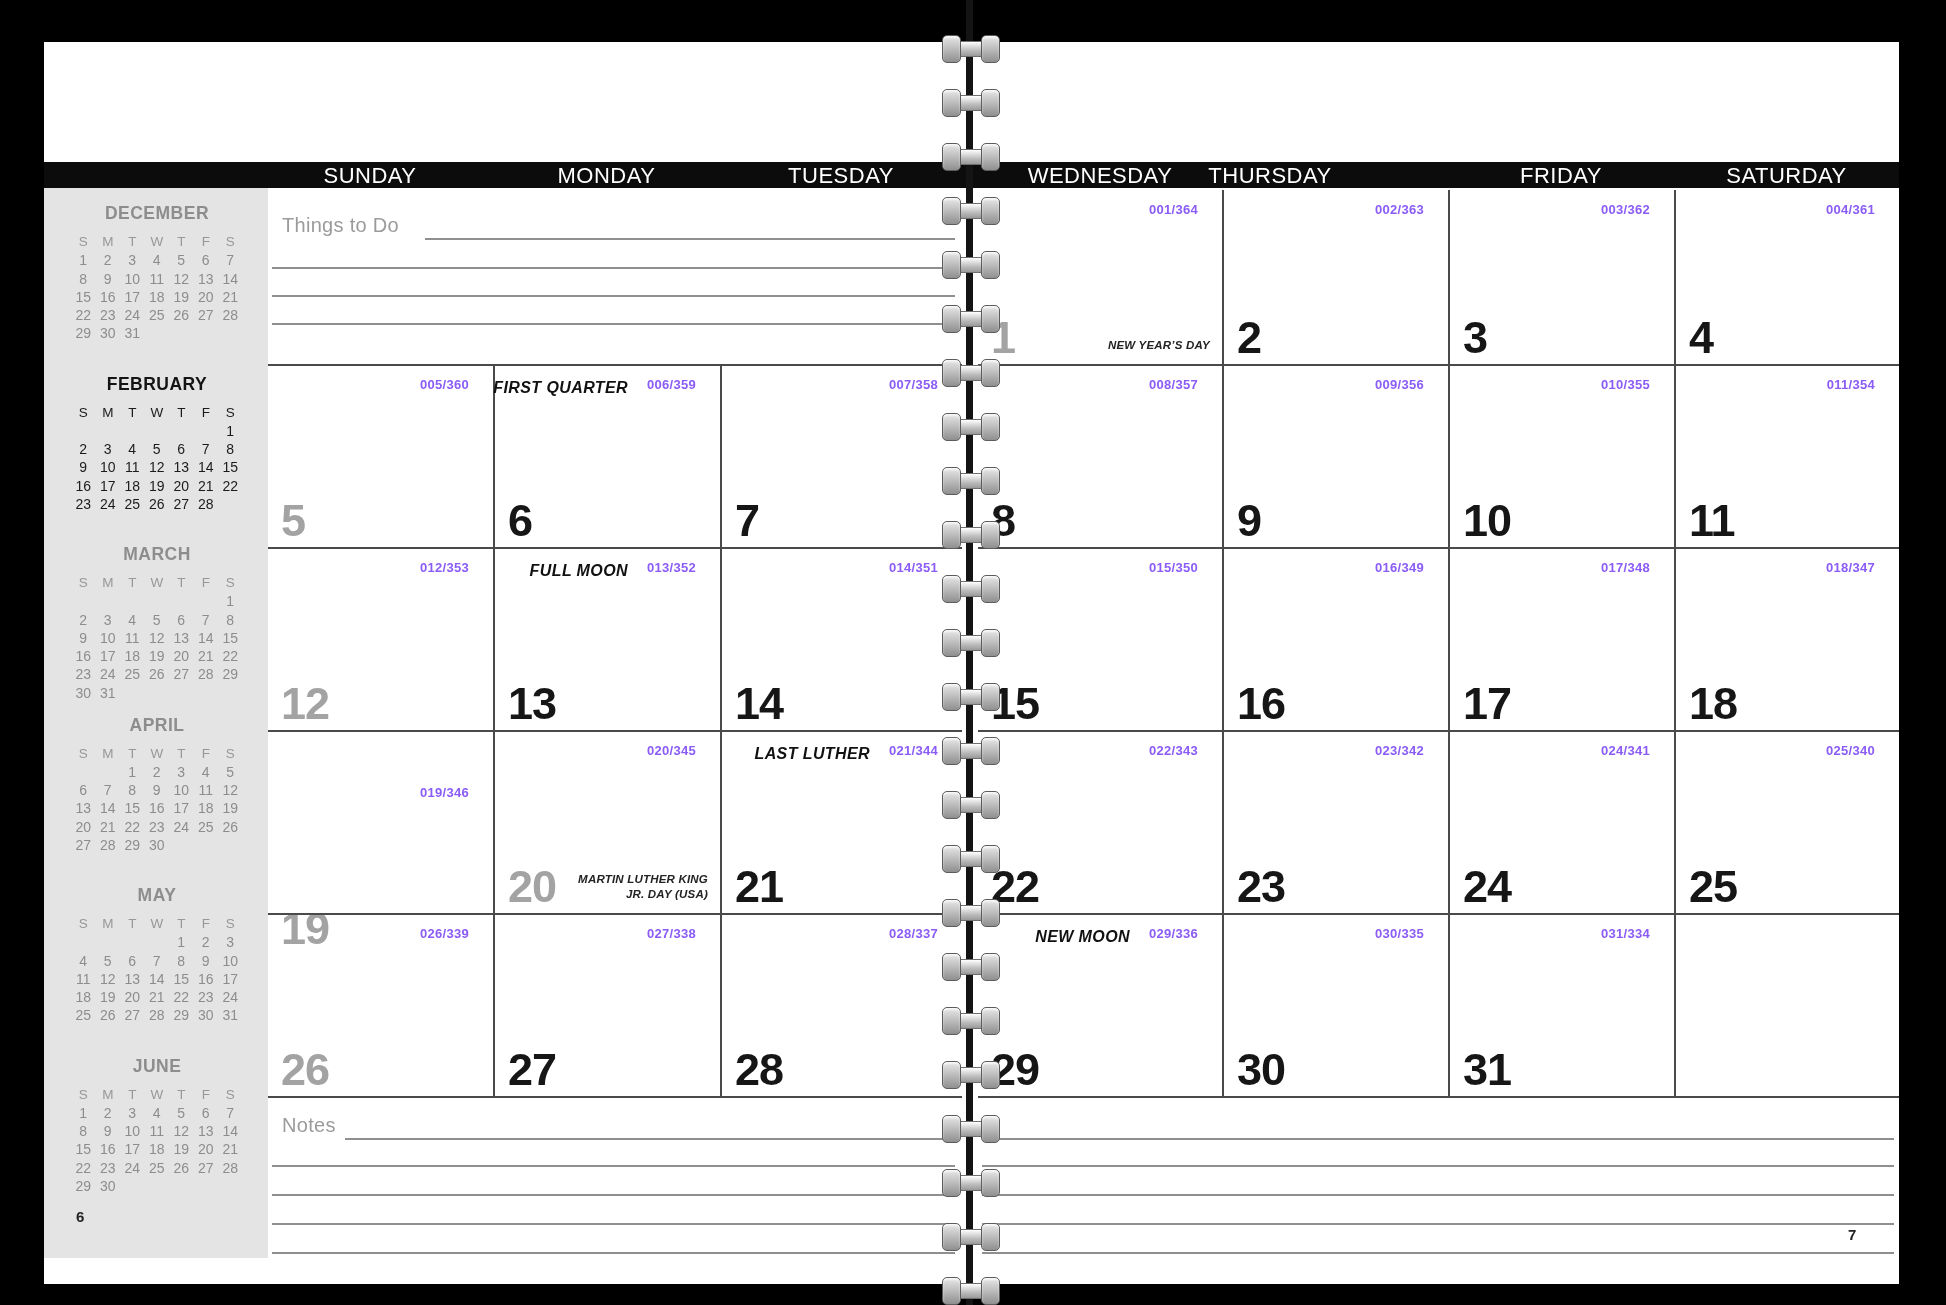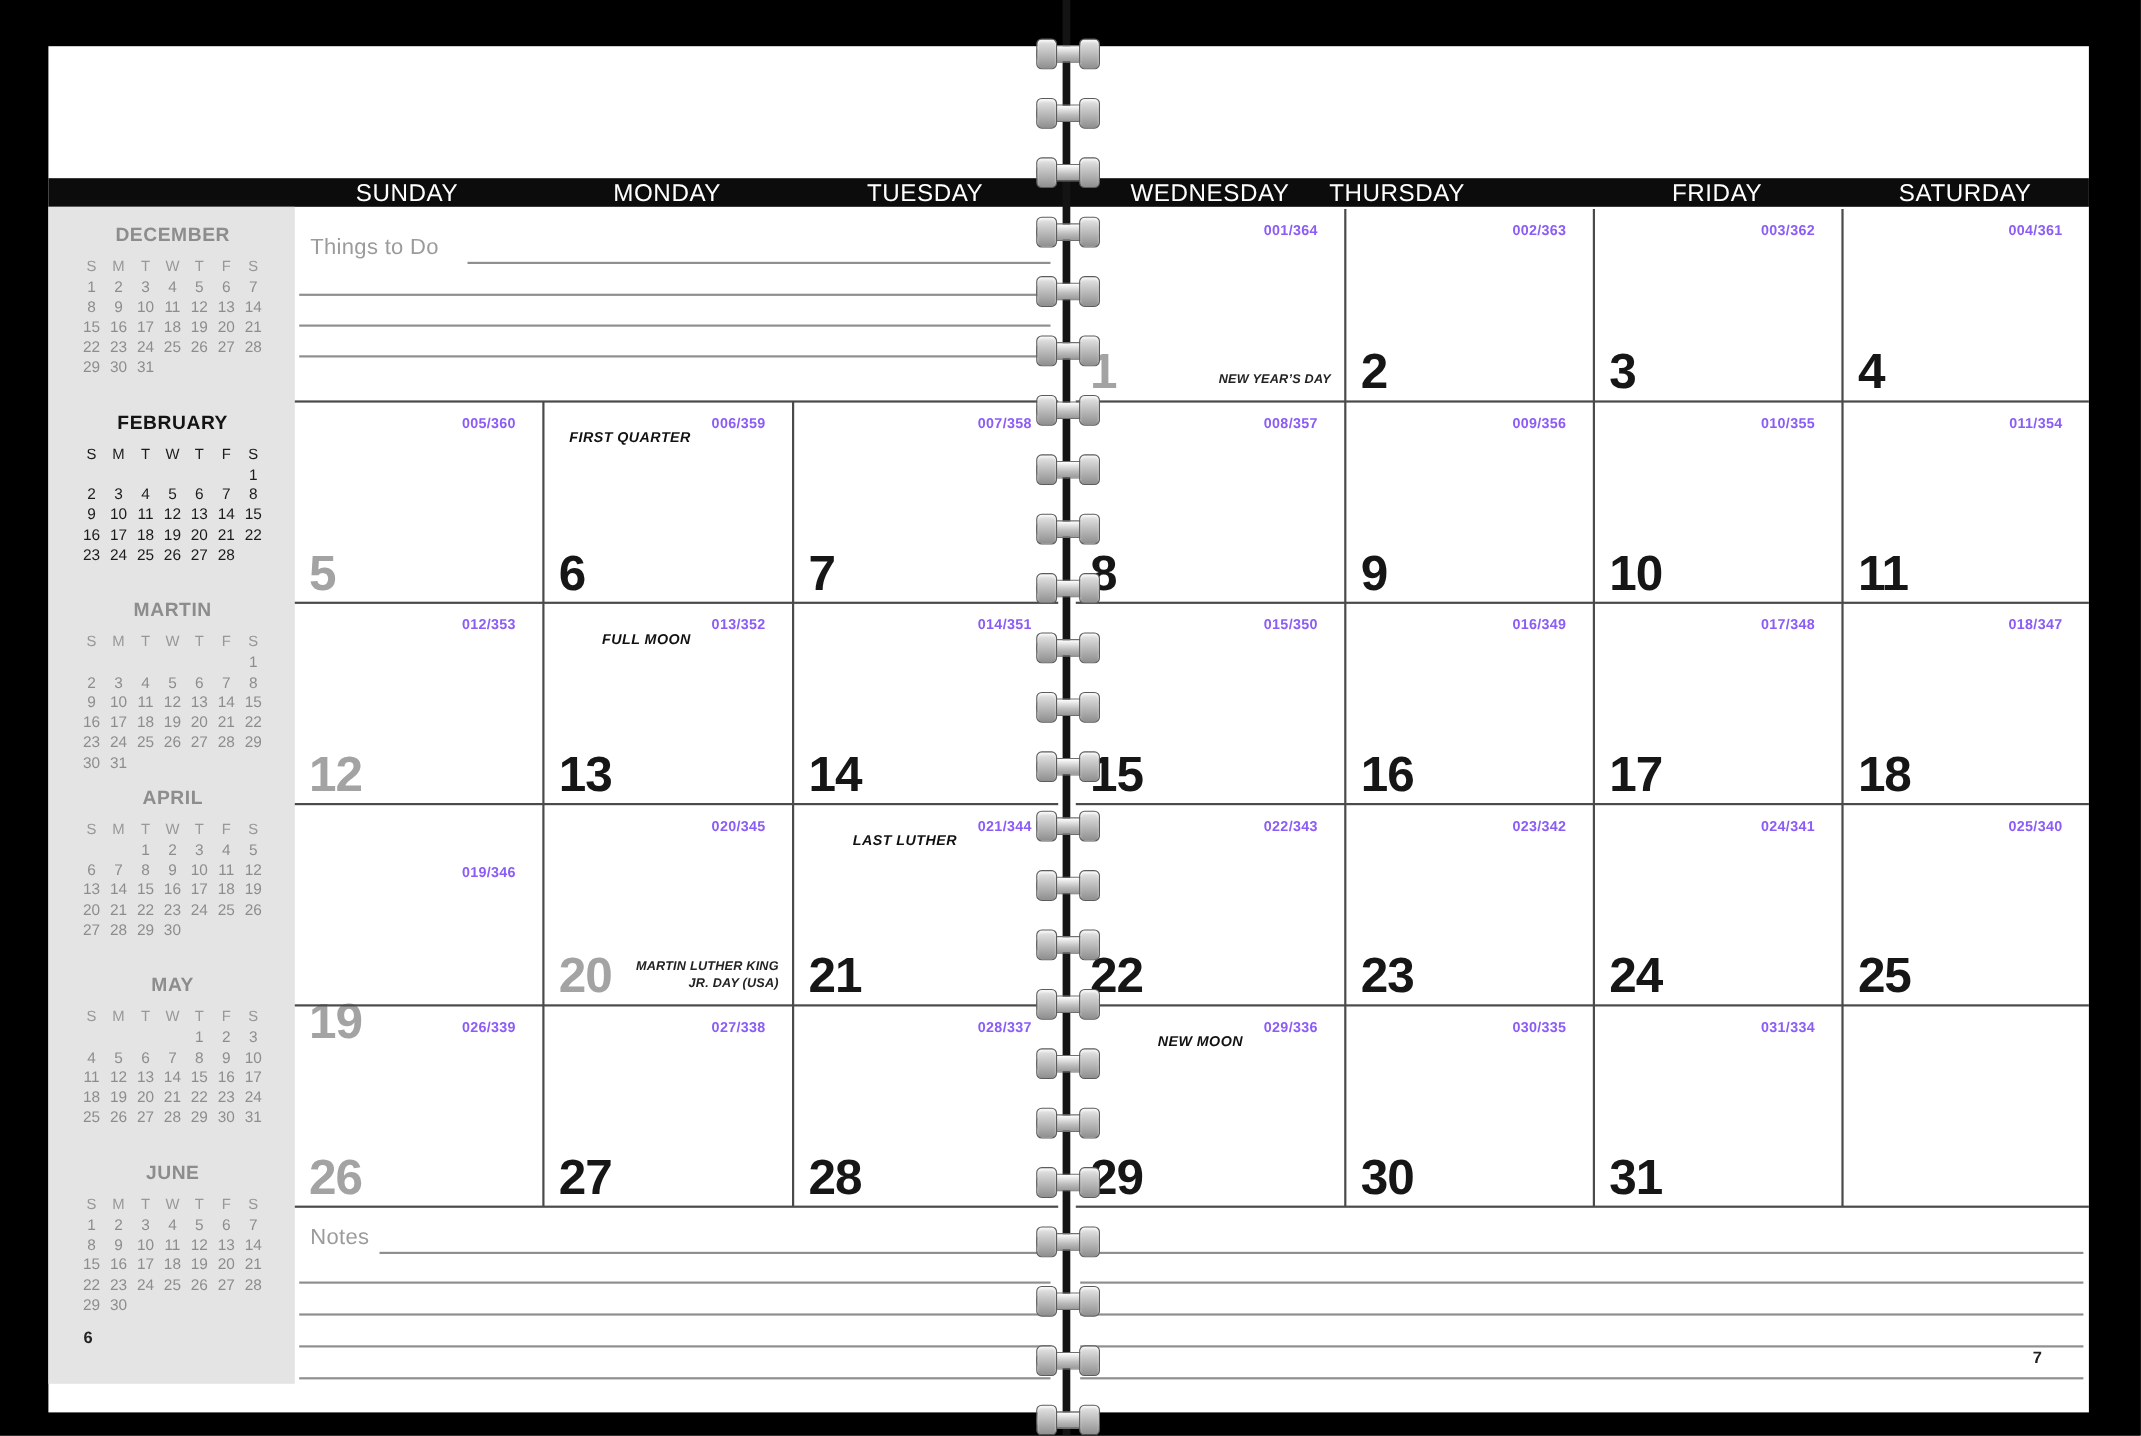--- a/index.html
+++ b/index.html
@@ -21,21 +21,21 @@
   .mc-grid{margin-top:9px;display:grid;grid-template-columns:repeat(7,24.5px);}
   .mc-cell{height:18.3px;line-height:18.3px;text-align:center;font-size:14px;color:#8d8d8d;}
   .mc-cell.mc-head{font-size:13.5px;color:#989898;}
   .minical.emph .mc-cell{color:#1b1b1b;}
   .minical.emph .mc-cell.mc-head{color:#1b1b1b;}
   .pageno{position:absolute;font-size:15px;font-weight:600;color:#222;}
   .cell{position:absolute;box-sizing:border-box;}
   .cell.bl{border-left:2px solid #4a4a4a;}
   .hline{position:absolute;height:2px;background:#4a4a4a;}
   .julian{position:absolute;top:12px;right:24px;font-size:13px;font-weight:600;color:#8b5cf6;letter-spacing:0.3px;white-space:nowrap;}
-  .moon{position:absolute;top:25px;right:92px;font-size:13px;font-style:italic;font-weight:600;color:#111;letter-spacing:0.4px;white-space:nowrap;}
+  .moon{position:absolute;top:14px;right:92px;font-size:16px;font-style:italic;font-weight:600;color:#111;letter-spacing:0.4px;white-space:nowrap;}
   .event{position:absolute;bottom:12px;right:12px;font-size:11.5px;font-style:italic;font-weight:700;color:#222;text-align:right;max-width:150px;line-height:1.3;letter-spacing:0.2px;}
   .daynum{position:absolute;bottom:5px;left:13px;font-size:45px;font-weight:700;color:#161616;line-height:1;letter-spacing:-1px;}
   .daynum.gray{color:#a3a3a3;}
   .rule{position:absolute;height:2px;background:#8f8f8f;}
   .script-label{position:absolute;font-size:20px;color:#9b9b9b;letter-spacing:0.3px;white-space:nowrap;}
   .rod{position:absolute;left:966px;top:0;width:7px;height:1305px;background:#141414;z-index:6;}
   .coil{position:absolute;left:942px;width:58px;height:26px;z-index:7;}
   .coil-bar{position:absolute;left:0;right:0;top:6px;height:14px;background:linear-gradient(180deg,#ffffff,#bdbdbd 60%,#9a9a9a);border:1px solid #6f6f6f;border-radius:7px;}
   .coil-cap{position:absolute;top:0;width:17px;height:26px;background:linear-gradient(180deg,#e8e8e8,#8f8f8f);border:1px solid #5c5c5c;border-radius:5px;box-shadow:inset 0 2px 2px rgba(255,255,255,.7);}
   .coil-cap.l{left:0;}
@@ -149,21 +149,21 @@
           <div class="mc-cell">23</div>
           <div class="mc-cell">24</div>
           <div class="mc-cell">25</div>
           <div class="mc-cell">26</div>
           <div class="mc-cell">27</div>
           <div class="mc-cell">28</div>
           <div class="mc-cell"></div>
         </div>
       </div>
       <div class="minical" style="left: 71px; top: 544px; position: absolute;">
-        <div class="mc-title">MARTIN</div>
+        <div class="mc-title">MARCH</div>
         <div class="mc-grid">
           <div class="mc-cell mc-head">S</div>
           <div class="mc-cell mc-head">M</div>
           <div class="mc-cell mc-head">T</div>
           <div class="mc-cell mc-head">W</div>
           <div class="mc-cell mc-head">T</div>
           <div class="mc-cell mc-head">F</div>
           <div class="mc-cell mc-head">S</div>
           <div class="mc-cell"></div>
           <div class="mc-cell"></div>

